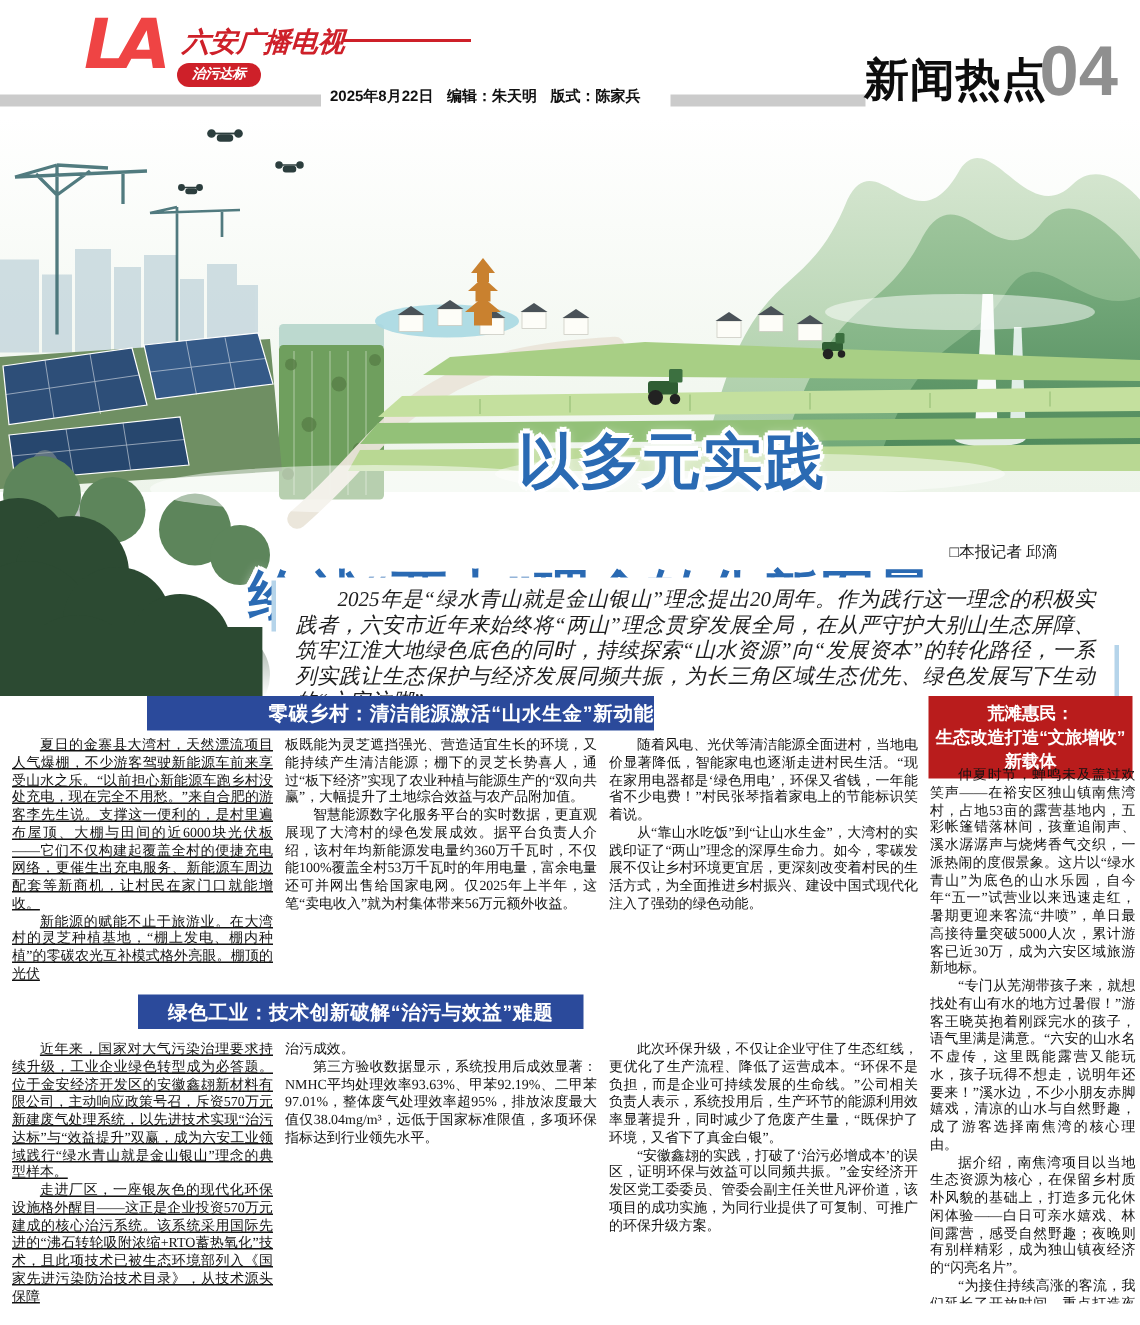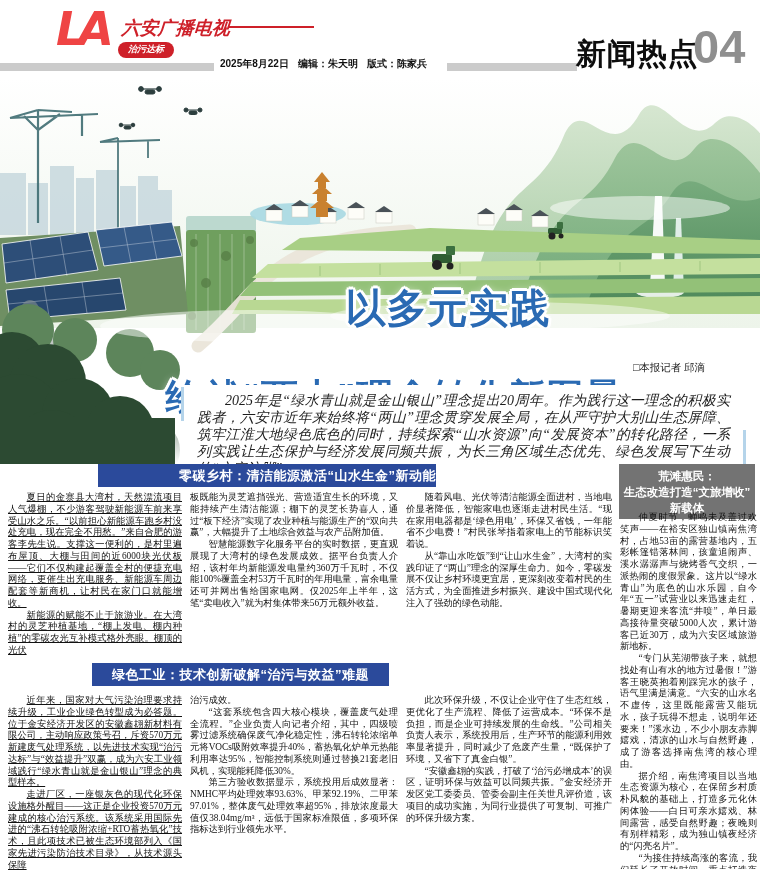--- a/index.html
+++ b/index.html
@@ -73,21 +73,21 @@
   
   .bar {
     position:absolute; height:23px; background:#2b4a9b; color:#fff;
     font-family:"Liberation Sans", sans-serif; font-weight:bold; font-size:13px;
     line-height:23px; text-align:center; letter-spacing:0.5px; white-space:nowrap;
   }
   .bar-s1 { left:98px; top:464px; width:338px;text-align:right; }
   .bar-s2 { left:92px; top:663px; width:297px; }
   .side-bar-title {
     position:absolute; left:619px; top:464px; width:136px; height:55px;
-    background:#737373; color:#fff; text-align:center; padding-top:4px;
+    background:#b91c1c; color:#fff; text-align:center; padding-top:4px;
     font-family:"Liberation Sans", sans-serif; font-weight:bold;
     font-size:11.5px; line-height:16px;
   }
 
   
   .col {
     position:absolute; overflow:hidden; text-align:justify;
     font-size:9.3px; line-height:11.75px; color:#121212;
   }
   .col p { margin:0; text-indent:2em; }
@@ -364,21 +364,20 @@
     <p>从“靠山水吃饭”到“让山水生金”，大湾村的实践印证了“两山”理念的深厚生命力。如今，零碳发展不仅让乡村环境更宜居，更深刻改变着村民的生活方式，为全面推进乡村振兴、建设中国式现代化注入了强劲的绿色动能。</p>
   </div>
 
   <div class="bar bar-s2">绿色工业：技术创新破解“治污与效益”难题</div>
   <div class="col s2 c1">
     <p>近年来，国家对大气污染治理要求持续升级，工业企业绿色转型成为必答题。位于金安经济开发区的安徽鑫翃新材料有限公司，主动响应政策号召，斥资570万元新建废气处理系统，以先进技术实现“治污达标”与“效益提升”双赢，成为六安工业领域践行“绿水青山就是金山银山”理念的典型样本。</p>
     <p>走进厂区，一座银灰色的现代化环保设施格外醒目——这正是企业投资570万元建成的核心治污系统。该系统采用国际先进的“沸石转轮吸附浓缩+RTO蓄热氧化”技术，且此项技术已被生态环境部列入《国家先进污染防治技术目录》，从技术源头保障</p>
   </div>
   <div class="col s2 c2">
     <p class="cont">治污成效。</p>
-    <p>“这套系统包含四大核心模块，覆盖废气处理全流程。”企业负责人向记者介绍，其中，四级喷雾过滤系统确保废气净化稳定性，沸石转轮浓缩单元将VOCs吸附效率提升40%，蓄热氧化炉单元热能利用率达95%，智能控制系统则通过替换21套老旧风机，实现能耗降低30%。</p>
     <p>第三方验收数据显示，系统投用后成效显著：NMHC平均处理效率93.63%、甲苯92.19%、二甲苯97.01%，整体废气处理效率超95%，排放浓度最大值仅38.04mg/m³，远低于国家标准限值，多项环保指标达到行业领先水平。</p>
   </div>
   <div class="col s2 c3">
     <p>此次环保升级，不仅让企业守住了生态红线，更优化了生产流程、降低了运营成本。“环保不是负担，而是企业可持续发展的生命线。”公司相关负责人表示，系统投用后，生产环节的能源利用效率显著提升，同时减少了危废产生量，“既保护了环境，又省下了真金白银”。</p>
     <p>“安徽鑫翃的实践，打破了‘治污必增成本’的误区，证明环保与效益可以同频共振。”金安经济开发区党工委委员、管委会副主任关世凡评价道，该项目的成功实施，为同行业提供了可复制、可推广的环保升级方案。</p>
   </div>
 
   <div class="side-bar-title">
     <div>荒滩惠民：</div>
     <div>生态改造打造“文旅增收”</div>

